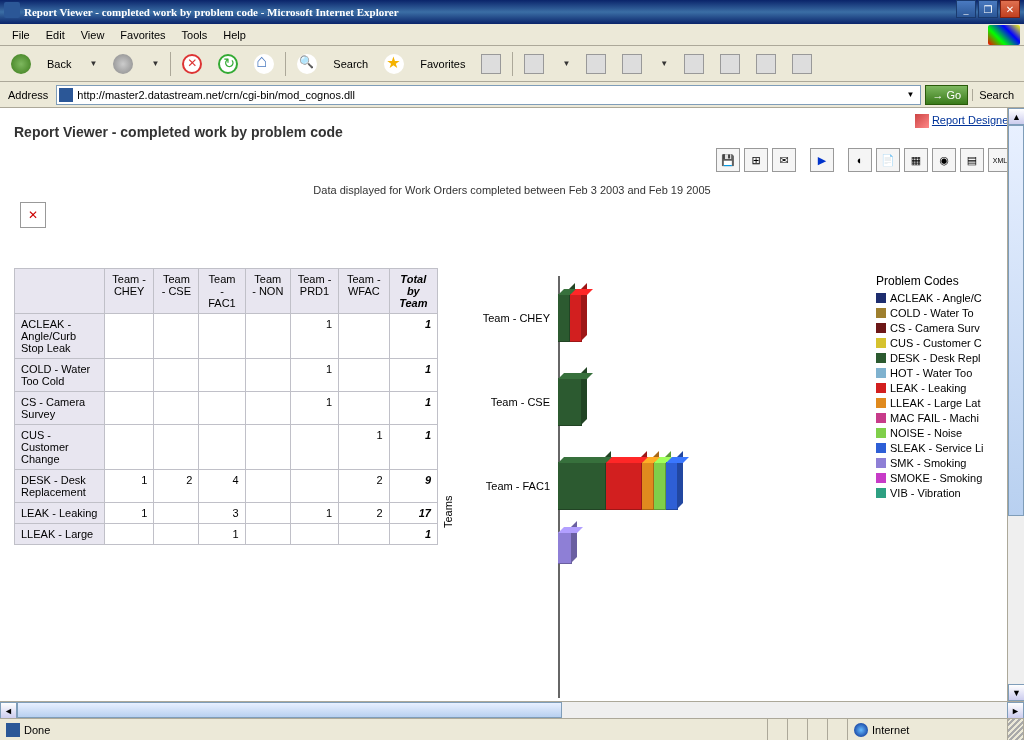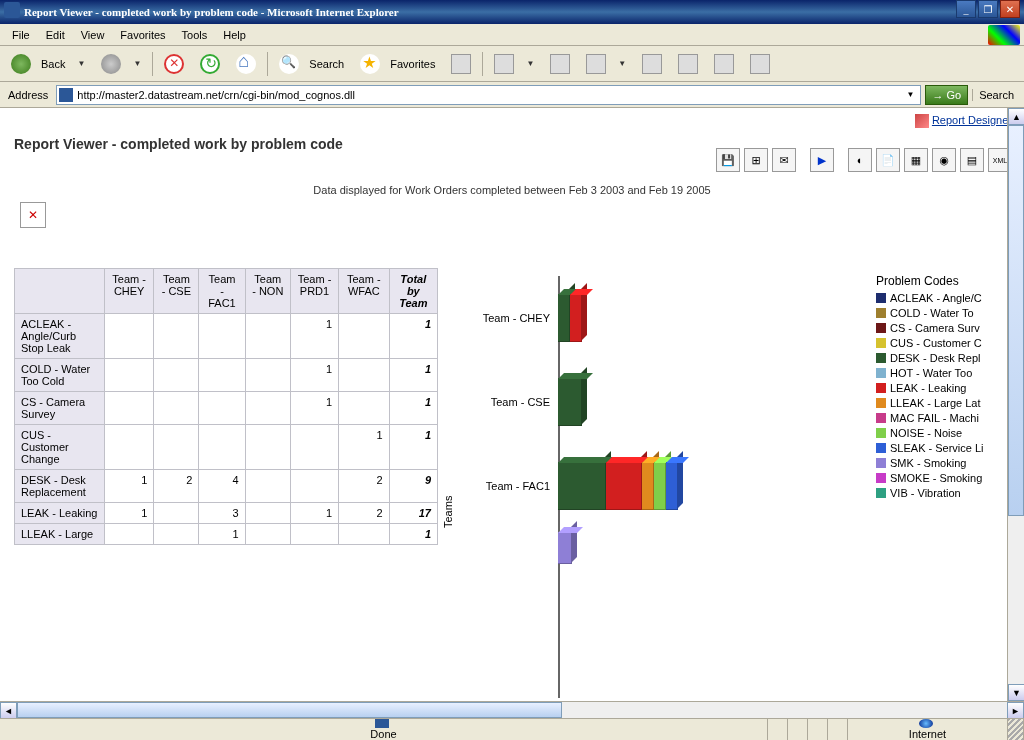--- a/index.html
+++ b/index.html
@@ -11,21 +11,21 @@
 .winbtns { display:flex; gap:2px; }
 .winbtn { width:20px; height:18px; background:linear-gradient(to bottom,#4a7ac0,#2b5797); border:1px solid #1a3a6e; color:#fff; font-size:10px; display:flex; align-items:center; justify-content:center; cursor:pointer; }
 .winbtn.close { background:linear-gradient(to bottom,#e07050,#c04020); border-color:#802010; }
 
 .menubar { background:#ece9d8; height:22px; display:flex; align-items:center; padding:0 4px; border-bottom:1px solid #aca899; font-size:11px; }
 .menubar .menu-item { padding:2px 8px; cursor:pointer; }
 .menubar .spacer { flex:1; }
 .menubar .winlogo { width:32px; height:20px; background:linear-gradient(45deg,#f00,#0f0,#00f,#ff0); border-radius:2px; }
 
 .toolbar { background:#ece9d8; height:36px; display:flex; align-items:center; padding:0 4px; border-bottom:1px solid #aca899; gap:2px; }
-.tbtn { height:28px; padding:0 6px; display:flex; align-items:center; gap:10px; border:1px solid transparent; border-radius:3px; cursor:pointer; font-size:11px; }
+.tbtn { height:28px; padding:0 6px; display:flex; align-items:center; gap:16px; border:1px solid transparent; border-radius:3px; cursor:pointer; font-size:11px; }
 .tbtn .icon { width:20px; height:20px; display:inline-block; border-radius:10px; }
 .back-ico { background:radial-gradient(circle,#7eb85f,#3a7a1a); }
 .fwd-ico { background:radial-gradient(circle,#ccc,#888); }
 .stop-ico { background:#fff; border:2px solid #d33; position:relative; border-radius:0; }
 .stop-ico::before { content:"✕"; color:#d33; font-size:12px; position:absolute; top:0; left:3px; }
 .refresh-ico { background:#fff; border:2px solid #3a3; position:relative; border-radius:0; }
 .refresh-ico::after { content:"↻"; color:#3a3; position:absolute; top:-1px; left:3px; font-size:14px; }
 .home-ico { background:#fff; position:relative; }
 .home-ico::after { content:"⌂"; color:#4a7ac0; font-size:18px; position:absolute; top:-3px; left:2px; }
 .search-ico { background:#fff; position:relative; }
@@ -44,21 +44,21 @@
 .addressbar .urlbox .dd { font-size:8px; padding:0 4px; cursor:pointer; }
 .gobtn { height:20px; padding:0 6px; background:linear-gradient(to bottom,#7eb85f,#3a7a1a); color:#fff; border:1px solid #2a5a0a; display:flex; align-items:center; gap:3px; cursor:pointer; }
 .links { padding:0 6px; border-left:1px solid #aca899; }
 
 .content { position:absolute; top:108px; bottom:42px; left:0; right:0; overflow:hidden; background:#fff; }
 
 .report-designer { position:absolute; top:6px; right:12px; font-size:11px; }
 .report-designer a { color:#003399; }
 .report-designer .cube-ico { width:14px; height:14px; background:linear-gradient(135deg,#c44,#f88); display:inline-block; vertical-align:middle; margin-right:3px; }
 
-.report-title { position:absolute; top:28px; left:14px; font-size:14px; font-weight:bold; color:#333; }
+.report-title { position:absolute; top:16px; left:14px; font-size:14px; font-weight:bold; color:#333; }
 
 .report-toolbar { position:absolute; top:40px; right:12px; display:flex; gap:4px; }
 .rtbtn { width:24px; height:24px; border:1px solid #999; background:#f5f5f5; display:flex; align-items:center; justify-content:center; cursor:pointer; font-size:11px; }
 .rtbtn.play { color:#0033cc; }
 .rtbtn.sep { border:0; background:none; width:6px; cursor:default; }
 
 .chart-title { position:absolute; top:72px; left:0; right:0; text-align:center; }
 .chart-title h1 { font-size:24px; font-weight:bold; text-decoration:underline; font-family:Arial; }
 .chart-subtitle { font-size:11px; color:#333; margin-top:4px; }
 
@@ -91,21 +91,21 @@
 
 .scrollbars { position:absolute; left:0; right:0; bottom:22px; height:17px; background:#ece9d8; border-top:1px solid #aca899; display:flex; }
 .sb-arrow { width:17px; height:17px; background:linear-gradient(to bottom,#fff,#cce); border:1px solid #7f9db9; display:flex; align-items:center; justify-content:center; font-size:9px; cursor:pointer; }
 .sb-track { flex:1; background:#efefef; position:relative; }
 .sb-thumb { position:absolute; left:0; top:0; bottom:0; width:55%; background:linear-gradient(to bottom,#e8f0ff,#b8d0f0); border:1px solid #7f9db9; }
 .vsb { position:absolute; top:108px; right:0; bottom:39px; width:17px; background:#ece9d8; border-left:1px solid #aca899; display:flex; flex-direction:column; }
 .vsb .sb-track { flex:1; }
 .vsb .sb-thumb { left:0; right:0; top:0; height:70%; width:auto; }
 
 .statusbar { position:absolute; bottom:0; left:0; right:0; height:22px; background:#ece9d8; border-top:1px solid #aca899; display:flex; align-items:center; font-size:11px; }
-.statusbar .cell { padding:0 6px; border-right:1px solid #aca899; height:100%; display:flex; align-items:center;flex-direction:column; }
+.statusbar .cell { padding:0 6px; border-right:1px solid #aca899; height:100%; display:flex; align-items:center; }
 .statusbar .cell.main { flex:1; }
 .statusbar .zone { width:160px; }
 .statusbar .globe { width:14px; height:14px; background:radial-gradient(circle,#6bf,#028); border-radius:50%; display:inline-block; margin-right:4px; }
 .statusbar .grip { width:16px; background:repeating-linear-gradient(-45deg,#aaa 0 2px,transparent 2px 4px); }
 
 
 .c-acleak{background:#1d2d6e;} .c-cold{background:#9e7f2e;} .c-cs{background:#6d1717;}
 .c-cus{background:#d6c22e;} .c-desk{background:#2c5a30;} .c-hot{background:#7fb2cf;}
 .c-leak{background:#d21f1f;} .c-lleak{background:#e08a1e;} .c-mac{background:#c73b8a;}
 .c-noise{background:#7fcf4a;} .c-sleak{background:#2e5fd6;} .c-smk{background:#8e7fd6;}

